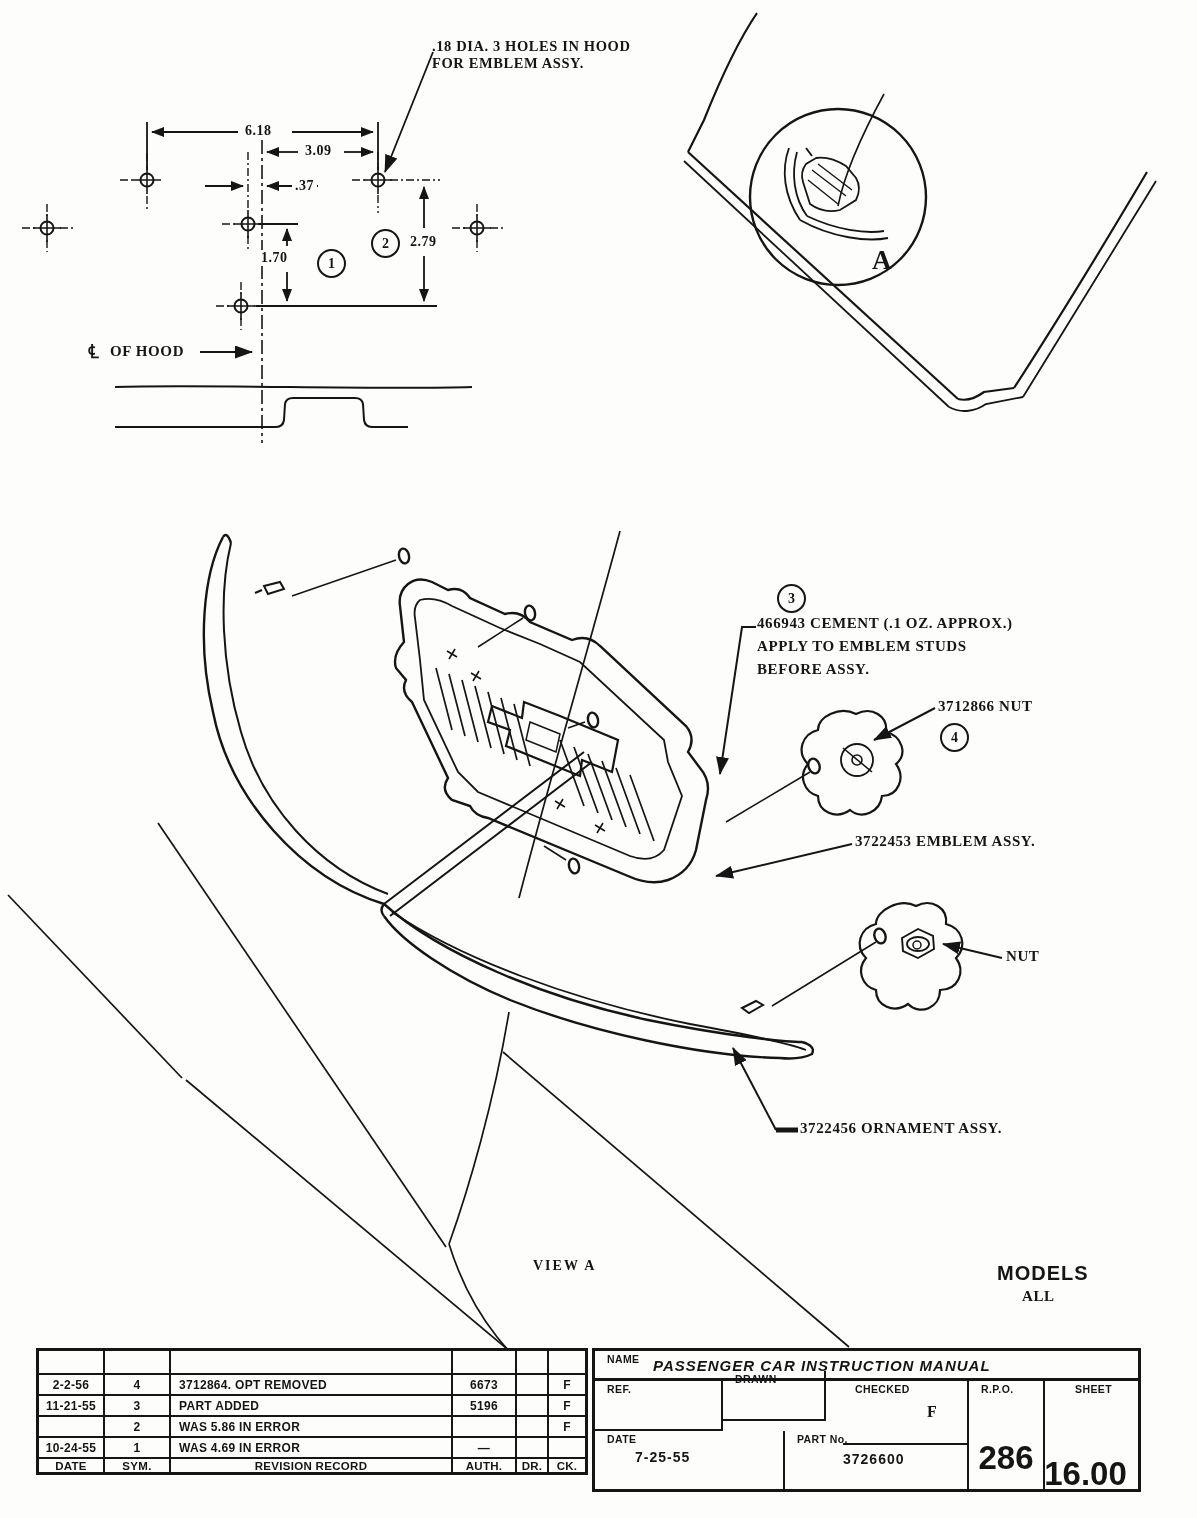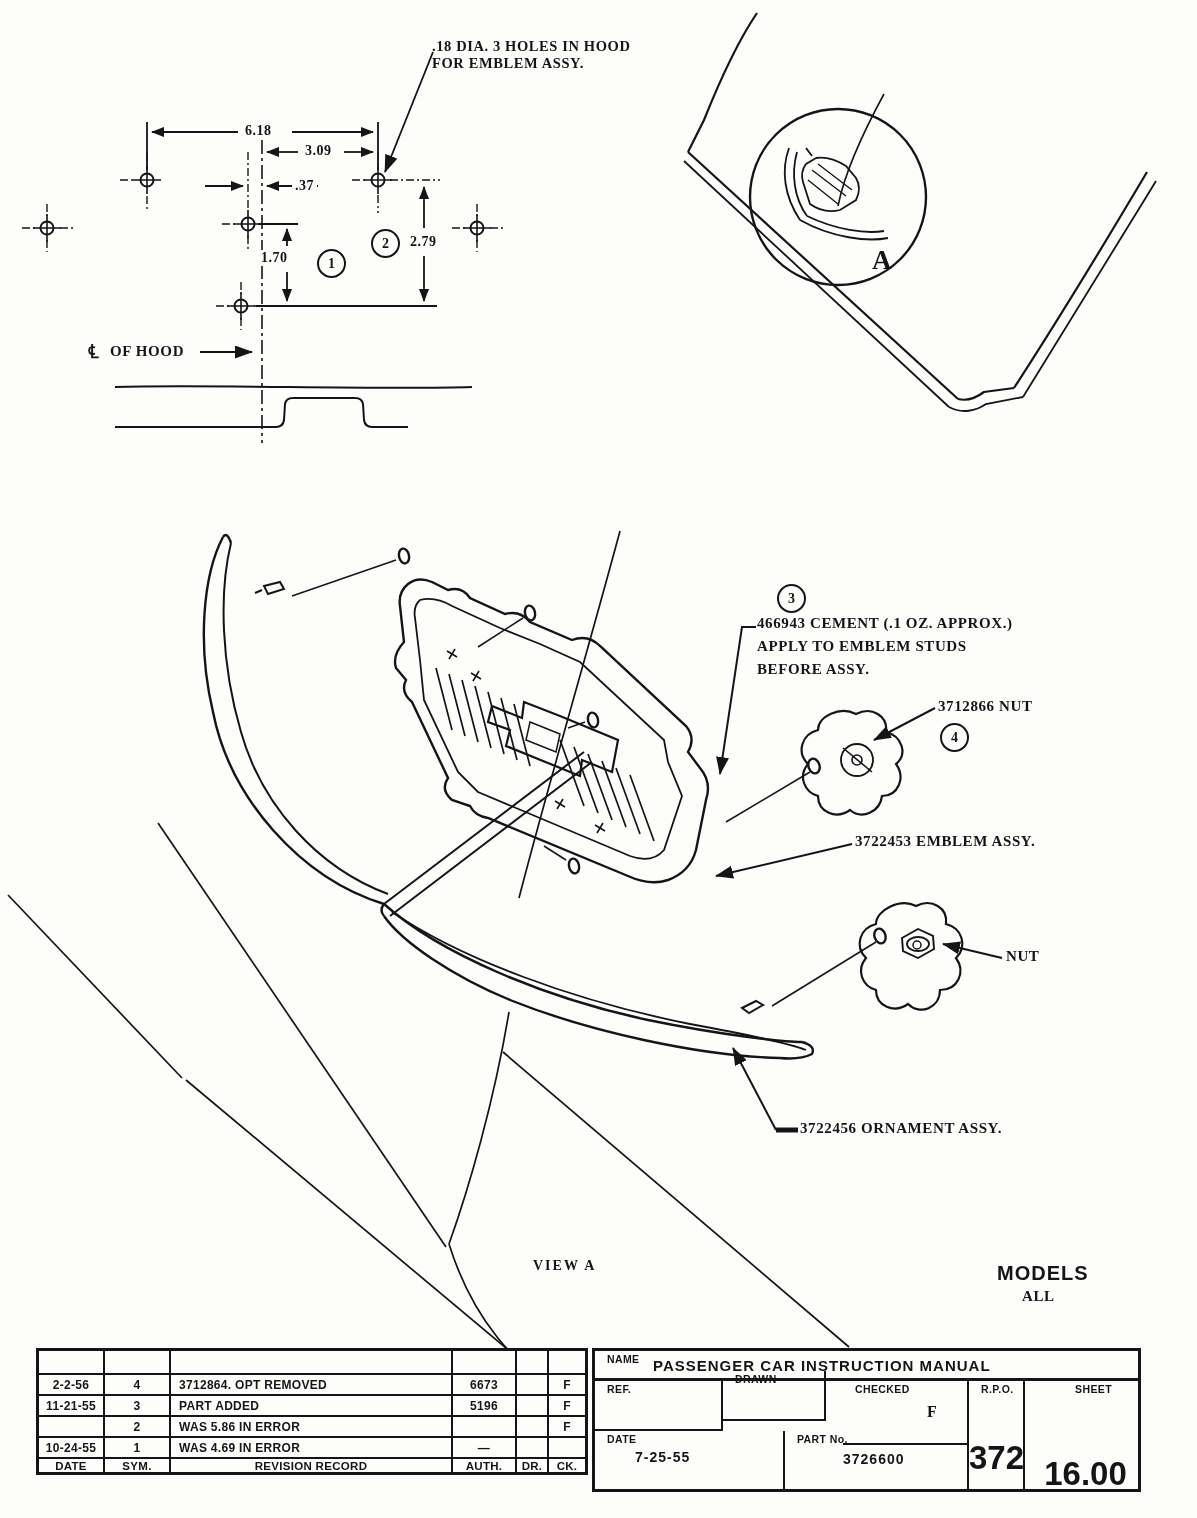--- a/index.html
+++ b/index.html
@@ -30,21 +30,21 @@
   #revtable .c:nth-child(6n){border-right:none;}
   #revtable .lft{justify-content:flex-start;padding-left:8px;}
   #revtable .hdr{font-size:11.5px;border-bottom:none;}
   
   #tblock{position:absolute;left:592px;top:1348px;width:549px;height:144px;
           border:3px solid #151515;box-sizing:border-box;background:#fdfdfc;
           font-family:"Liberation Sans",sans-serif;font-weight:bold;}
   #tblock .lbl{font-size:10.5px;letter-spacing:.4px;margin-left:8px;}
   .nrow{position:absolute;left:0;top:0;width:100%;height:30px;border-bottom:3px solid #151515;box-sizing:border-box;}
   .nrow .lbl{position:absolute;left:4px;top:2px;}
-  .nrow .val{position:absolute;left:58px;top:6px;font-size:15px;letter-spacing:1px;}
+  .nrow .val{position:absolute;left:58px;top:6px;font-size:15px;letter-spacing:1px;font-style:italic;}
   .cell{position:absolute;box-sizing:border-box;border-right:2px solid #151515;border-bottom:2px solid #151515;}
   .cell .lbl{position:absolute;left:4px;top:2px;}
   .bigval{position:absolute;width:100%;text-align:center;font-size:33px;letter-spacing:0px;}
 </style>
 </head>
 <body>
 
 <div id="canvas">
 
 <svg id="art" width="1197" height="1518" viewBox="0 0 1197 1518">
@@ -324,23 +324,23 @@
     <span style="position:absolute;left:84px;top:22px;font-size:16px;font-family:'Liberation Serif',serif">F</span>
   </div>
   <div class="cell" style="left:0;top:80px;width:190px;height:61px;border-bottom:none">
     <span class="lbl">DATE</span>
     <span style="position:absolute;left:40px;top:18px;font-size:14px;letter-spacing:1px">7-25-55</span>
   </div>
   <div class="cell" style="left:190px;top:80px;width:184px;height:61px;border-bottom:none">
     <span class="lbl">PART No.</span>
     <span style="position:absolute;left:58px;top:20px;font-size:14px;letter-spacing:1px">3726600</span>
   </div>
-  <div class="cell" style="left:374px;top:30px;width:56px;height:111px;border-bottom:none">
+  <div class="cell" style="left:374px;top:30px;width:76px;height:111px;border-bottom:none">
     <span class="lbl">R.P.O.</span>
-    <span class="bigval" style="top:58px">372</span>
+    <span class="bigval" style="top:58px">286</span>
   </div>
   <div class="cell" style="left:438px;top:30px;width:105px;height:111px;border-bottom:none;border-right:none">
     <span class="lbl" style="left:34px">SHEET</span>
     <span class="bigval" style="top:74px">16.00</span>
   </div>
 </div>
 
 </div>
 
 </body></html>

